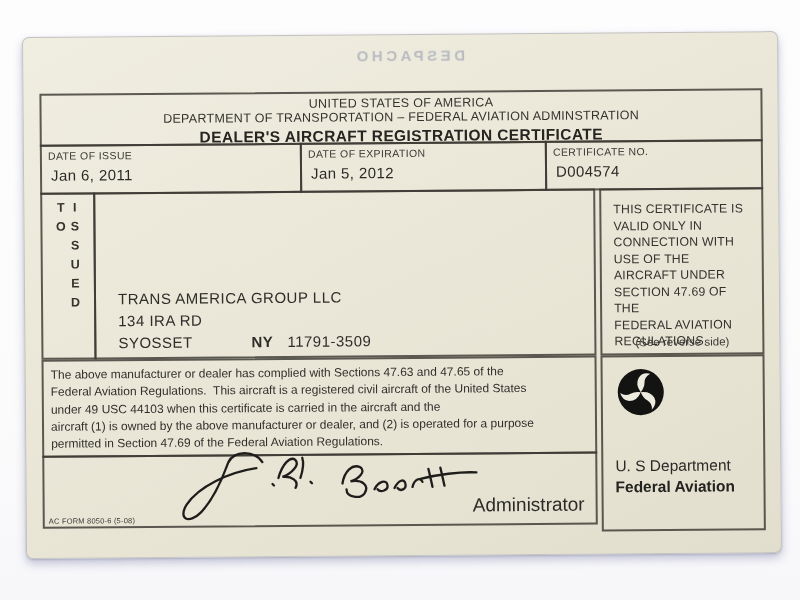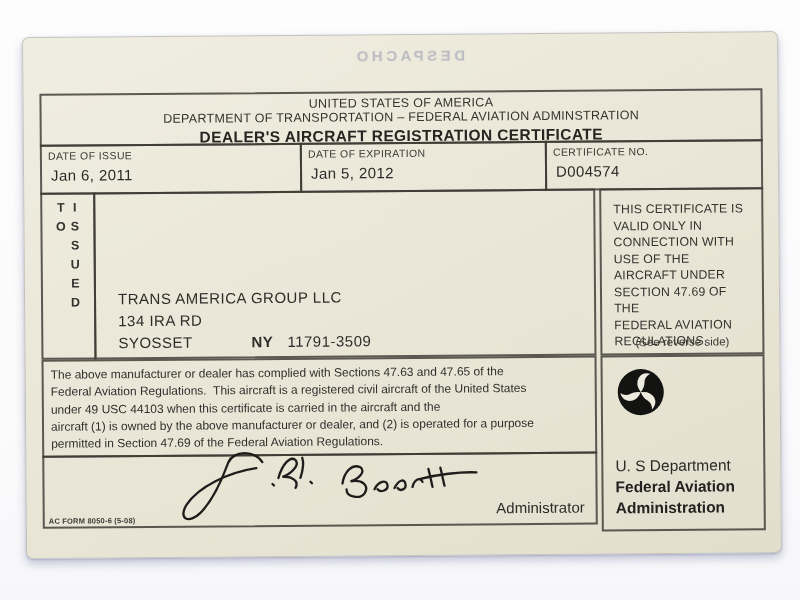--- a/index.html
+++ b/index.html
@@ -40,22 +40,22 @@
   .addr { position:absolute; left:22px; top:94px; font-size:15px; letter-spacing:.5px; line-height:22px; color:#2e2d29; }
   .addr .city { display:inline-block; width:133px; }
   .addr .state { display:inline-block; width:36px;font-weight:bold; }
   
   .validity-text { padding:11px 8px 0 12px; font-size:12.3px; line-height:16.5px; white-space:pre-line; letter-spacing:.2px; color:#33322d; }
   .reverse-note { position:absolute; left:0; right:0; top:146px; text-align:center; font-size:11.5px; color:#3a3934; }
   
   .para { padding:5px 6px 0 7px; font-size:12px; line-height:17.3px; white-space:pre-wrap; color:#302f2b; }
   
   .sig-svg { position:absolute; left:130px; top:-16px; overflow:visible; }
-  .administrator { position:absolute; right:11px; bottom:7px; font-size:15px; color:#2c2b27; }
-  .form-number { position:absolute; left:4px; bottom:1px; font-size:7.5px; font-weight:bold; letter-spacing:.2px; color:#3a3934; }
+  .administrator { position:absolute; right:11px; bottom:7px; font-size:19px; color:#2c2b27; }
+  .form-number { position:absolute; left:4px; bottom:1px; font-size:7.5px; font-weight:normal; letter-spacing:.2px; color:#3a3934; }
   
   .dot-logo { position:absolute; left:14px; top:11px; width:48px; height:48px; }
   .agency-text { position:absolute; left:12px; top:76px; font-size:15.5px; line-height:21px; color:#2b2a26;margin-top:22px; }
   .agency-text .bold { font-weight:bold; color:#232220; }
 </style>
 </head>
 <body>
 
 <div class="card">
 
@@ -136,17 +136,16 @@
       <circle cx="50" cy="50" r="48" fill="#131312"></circle>
       <g fill="#edeade">
         <path d="M50 50 Q38 34 46 20 Q54 8 70 12 Q58 18 58 30 Q58 40 50 50Z"></path>
         <path d="M50 50 Q38 34 46 20 Q54 8 70 12 Q58 18 58 30 Q58 40 50 50Z" transform="rotate(120 50 50)"></path>
         <path d="M50 50 Q38 34 46 20 Q54 8 70 12 Q58 18 58 30 Q58 40 50 50Z" transform="rotate(240 50 50)"></path>
       </g>
     </svg>
     <div class="agency-text">
       <div>U. S Department</div>
       <div class="bold">Federal Aviation</div>
-      <div class="bold">Administration</div>
     </div>
   </div>
 
 </div>
 
 </body></html>

